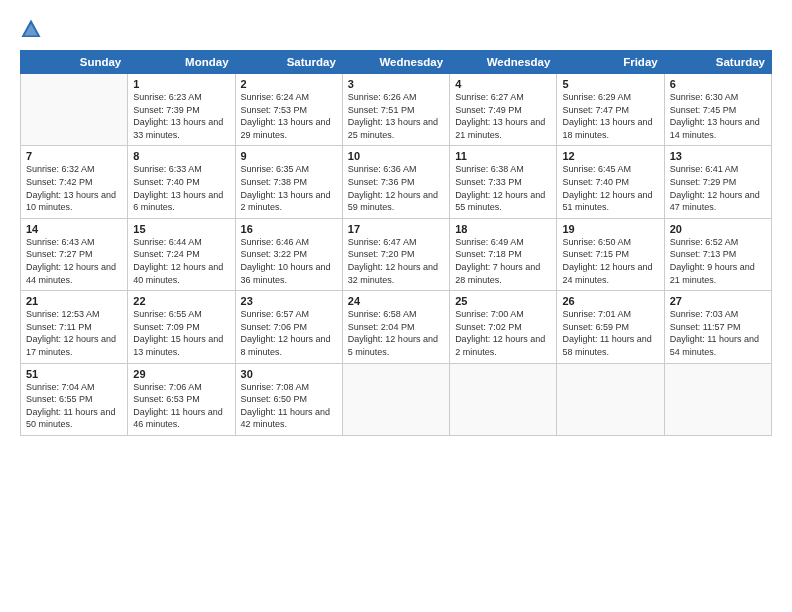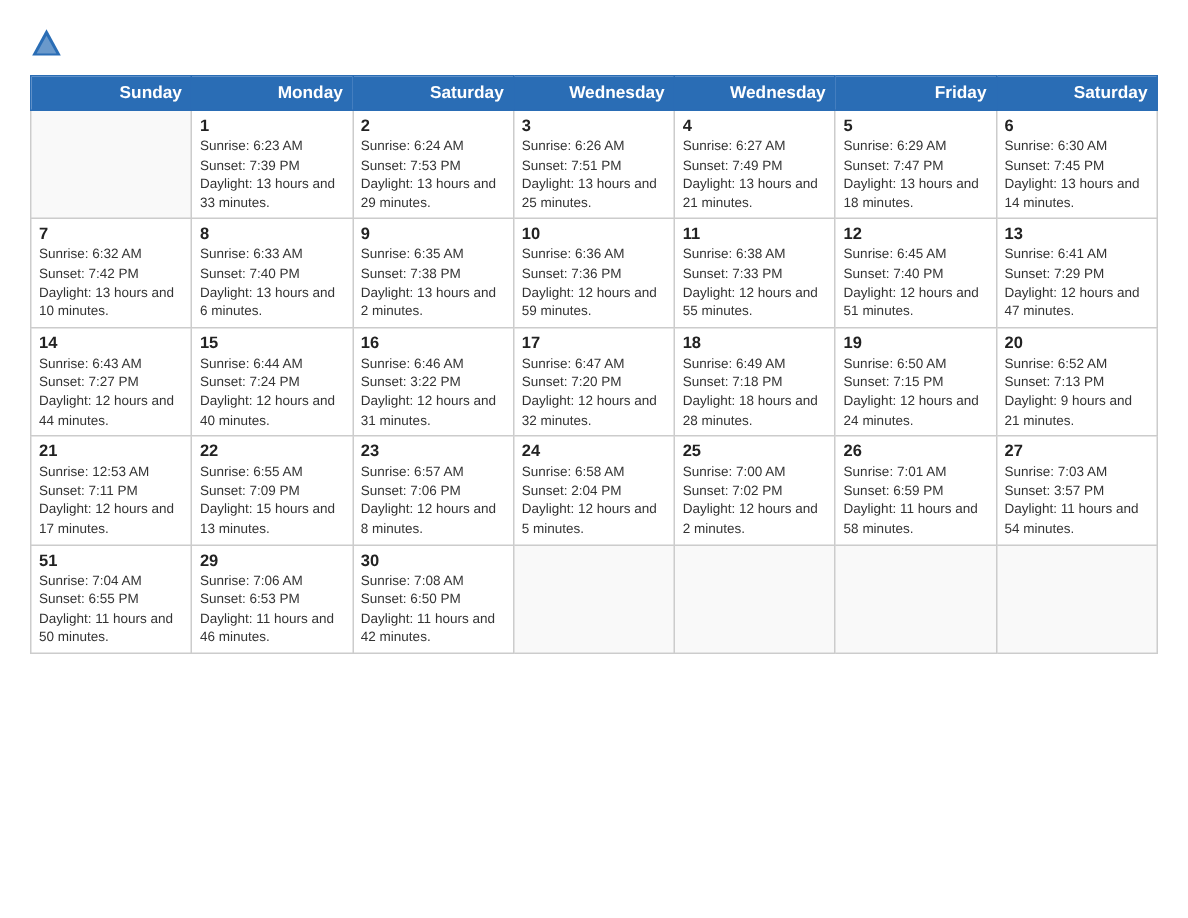--- a/index.html
+++ b/index.html
@@ -141,34 +141,34 @@
           <td><span class="day-number">8</span><span class="cell-text">Sunrise: 6:33 AM</span><br><span class="cell-text">Sunset: 7:40 PM</span><br><span class="cell-text">Daylight: 13 hours and 6 minutes.</span></td>
           <td><span class="day-number">9</span><span class="cell-text">Sunrise: 6:35 AM</span><br><span class="cell-text">Sunset: 7:38 PM</span><br><span class="cell-text">Daylight: 13 hours and 2 minutes.</span></td>
           <td><span class="day-number">10</span><span class="cell-text">Sunrise: 6:36 AM</span><br><span class="cell-text">Sunset: 7:36 PM</span><br><span class="cell-text">Daylight: 12 hours and 59 minutes.</span></td>
           <td><span class="day-number">11</span><span class="cell-text">Sunrise: 6:38 AM</span><br><span class="cell-text">Sunset: 7:33 PM</span><br><span class="cell-text">Daylight: 12 hours and 55 minutes.</span></td>
           <td><span class="day-number">12</span><span class="cell-text">Sunrise: 6:45 AM</span><br><span class="cell-text">Sunset: 7:40 PM</span><br><span class="cell-text">Daylight: 12 hours and 51 minutes.</span></td>
           <td><span class="day-number">13</span><span class="cell-text">Sunrise: 6:41 AM</span><br><span class="cell-text">Sunset: 7:29 PM</span><br><span class="cell-text">Daylight: 12 hours and 47 minutes.</span></td>
         </tr>
         <tr>
           <td><span class="day-number">14</span><span class="cell-text">Sunrise: 6:43 AM</span><br><span class="cell-text">Sunset: 7:27 PM</span><br><span class="cell-text">Daylight: 12 hours and 44 minutes.</span></td>
           <td><span class="day-number">15</span><span class="cell-text">Sunrise: 6:44 AM</span><br><span class="cell-text">Sunset: 7:24 PM</span><br><span class="cell-text">Daylight: 12 hours and 40 minutes.</span></td>
-          <td><span class="day-number">16</span><span class="cell-text">Sunrise: 6:46 AM</span><br><span class="cell-text">Sunset: 3:22 PM</span><br><span class="cell-text">Daylight: 12 hours and 31 minutes.</span></td>
+          <td><span class="day-number">16</span><span class="cell-text">Sunrise: 6:46 AM</span><br><span class="cell-text">Sunset: 3:22 PM</span><br><span class="cell-text">Daylight: 10 hours and 36 minutes.</span></td>
           <td><span class="day-number">17</span><span class="cell-text">Sunrise: 6:47 AM</span><br><span class="cell-text">Sunset: 7:20 PM</span><br><span class="cell-text">Daylight: 12 hours and 32 minutes.</span></td>
-          <td><span class="day-number">18</span><span class="cell-text">Sunrise: 6:49 AM</span><br><span class="cell-text">Sunset: 7:18 PM</span><br><span class="cell-text">Daylight: 18 hours and 28 minutes.</span></td>
+          <td><span class="day-number">18</span><span class="cell-text">Sunrise: 6:49 AM</span><br><span class="cell-text">Sunset: 7:18 PM</span><br><span class="cell-text">Daylight: 7 hours and 28 minutes.</span></td>
           <td><span class="day-number">19</span><span class="cell-text">Sunrise: 6:50 AM</span><br><span class="cell-text">Sunset: 7:15 PM</span><br><span class="cell-text">Daylight: 12 hours and 24 minutes.</span></td>
           <td><span class="day-number">20</span><span class="cell-text">Sunrise: 6:52 AM</span><br><span class="cell-text">Sunset: 7:13 PM</span><br><span class="cell-text">Daylight: 9 hours and 21 minutes.</span></td>
         </tr>
         <tr>
           <td><span class="day-number">21</span><span class="cell-text">Sunrise: 12:53 AM</span><br><span class="cell-text">Sunset: 7:11 PM</span><br><span class="cell-text">Daylight: 12 hours and 17 minutes.</span></td>
           <td><span class="day-number">22</span><span class="cell-text">Sunrise: 6:55 AM</span><br><span class="cell-text">Sunset: 7:09 PM</span><br><span class="cell-text">Daylight: 15 hours and 13 minutes.</span></td>
           <td><span class="day-number">23</span><span class="cell-text">Sunrise: 6:57 AM</span><br><span class="cell-text">Sunset: 7:06 PM</span><br><span class="cell-text">Daylight: 12 hours and 8 minutes.</span></td>
           <td><span class="day-number">24</span><span class="cell-text">Sunrise: 6:58 AM</span><br><span class="cell-text">Sunset: 2:04 PM</span><br><span class="cell-text">Daylight: 12 hours and 5 minutes.</span></td>
           <td><span class="day-number">25</span><span class="cell-text">Sunrise: 7:00 AM</span><br><span class="cell-text">Sunset: 7:02 PM</span><br><span class="cell-text">Daylight: 12 hours and 2 minutes.</span></td>
           <td><span class="day-number">26</span><span class="cell-text">Sunrise: 7:01 AM</span><br><span class="cell-text">Sunset: 6:59 PM</span><br><span class="cell-text">Daylight: 11 hours and 58 minutes.</span></td>
-          <td><span class="day-number">27</span><span class="cell-text">Sunrise: 7:03 AM</span><br><span class="cell-text">Sunset: 3:57 PM</span><br><span class="cell-text">Daylight: 11 hours and 54 minutes.</span></td>
+          <td><span class="day-number">27</span><span class="cell-text">Sunrise: 7:03 AM</span><br><span class="cell-text">Sunset: 11:57 PM</span><br><span class="cell-text">Daylight: 11 hours and 54 minutes.</span></td>
         </tr>
         <tr>
           <td><span class="day-number">51</span><span class="cell-text">Sunrise: 7:04 AM</span><br><span class="cell-text">Sunset: 6:55 PM</span><br><span class="cell-text">Daylight: 11 hours and 50 minutes.</span></td>
           <td><span class="day-number">29</span><span class="cell-text">Sunrise: 7:06 AM</span><br><span class="cell-text">Sunset: 6:53 PM</span><br><span class="cell-text">Daylight: 11 hours and 46 minutes.</span></td>
           <td><span class="day-number">30</span><span class="cell-text">Sunrise: 7:08 AM</span><br><span class="cell-text">Sunset: 6:50 PM</span><br><span class="cell-text">Daylight: 11 hours and 42 minutes.</span></td>
           <td class="empty-cell"></td>
           <td class="empty-cell"></td>
           <td class="empty-cell"></td>
           <td class="empty-cell"></td>
         </tr>

